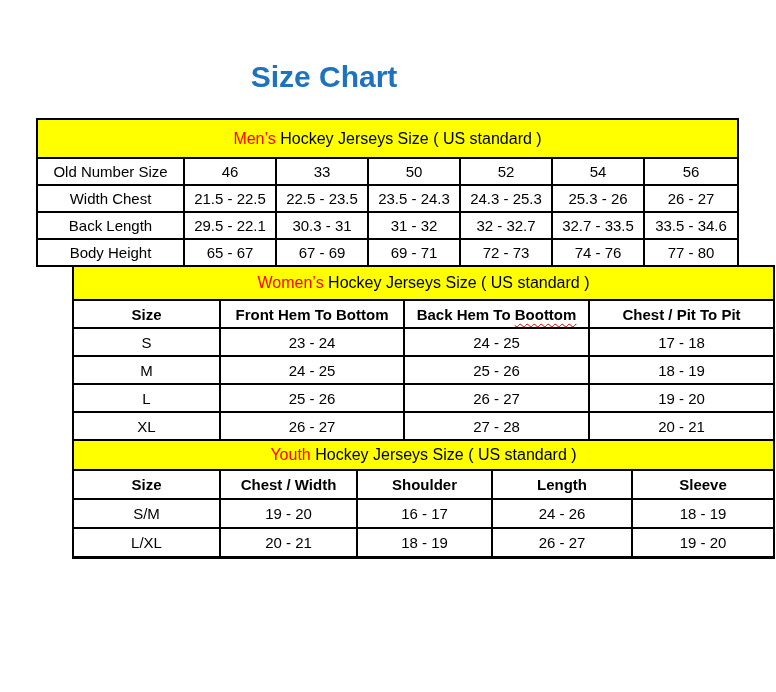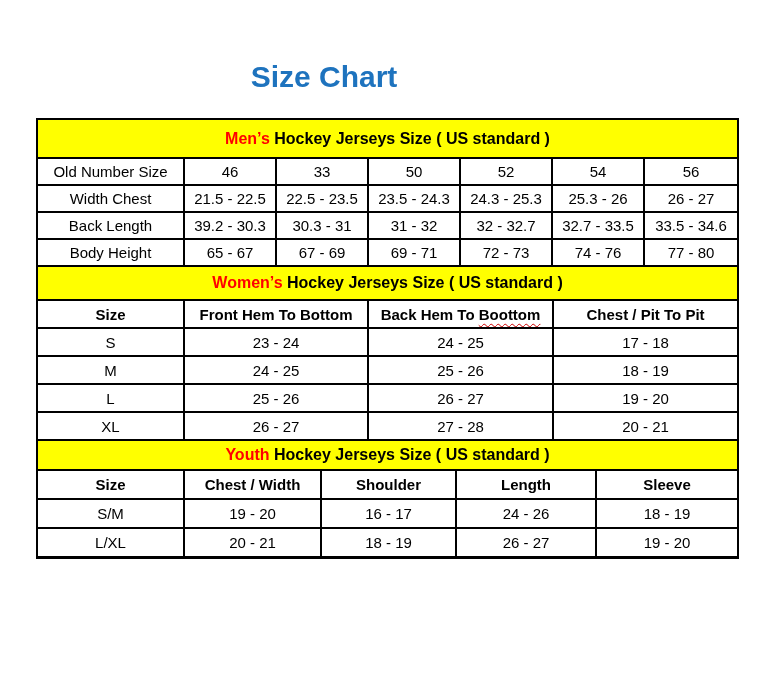--- a/index.html
+++ b/index.html
@@ -23,35 +23,35 @@
   }
   .tables-wrap {
     width: 701px;
     margin: 24px 0 0 36px;
   }
   table.size-table {
     border-collapse: collapse;
     table-layout: fixed;
     width: 701px;
   }
-  table.size-table + table.size-table { margin-top: -2px; }
+  table.size-table + table.size-table { margin-top: -2px; margin-left: 36px; }
   .size-table td, .size-table th {
     border: 2px solid #000000;
     text-align: center;
     vertical-align: middle;
     padding: 1px 2px;
     font-size: 15px;
     font-weight: normal;
     overflow: hidden;
     white-space: nowrap;
   }
   .size-table th { font-weight: bold; }
   tr.banner-row td {
     background: #FFFF00;
-    font-weight: bold;
+    font-weight: normal;
     font-size: 16px;
   }
   .t-mens  tr.banner-row td { height: 39px; }
   .t-women tr.banner-row td { height: 34px; }
   .t-youth tr.banner-row td { height: 30px; }
   .t-mens  td, .t-mens  th { height: 27px; }
   .t-women td, .t-women th { height: 28px; }
   .t-youth td, .t-youth th { height: 29px; }
   .t-youth { border-bottom: 3px solid #000; }
   .hl { color: #FF0000; }
@@ -99,21 +99,21 @@
         <td>Width Chest</td>
         <td>21.5 - 22.5</td>
         <td>22.5 - 23.5</td>
         <td>23.5 - 24.3</td>
         <td>24.3 - 25.3</td>
         <td>25.3 - 26</td>
         <td>26 - 27</td>
       </tr>
       <tr>
         <td>Back Length</td>
-        <td>39.2 - 30.3</td>
+        <td>29.5 - 22.1</td>
         <td>30.3 - 31</td>
         <td>31 - 32</td>
         <td>32 - 32.7</td>
         <td>32.7 - 33.5</td>
         <td>33.5 - 34.6</td>
       </tr>
       <tr>
         <td>Body Height</td>
         <td>65 - 67</td>
         <td>67 - 69</td>

